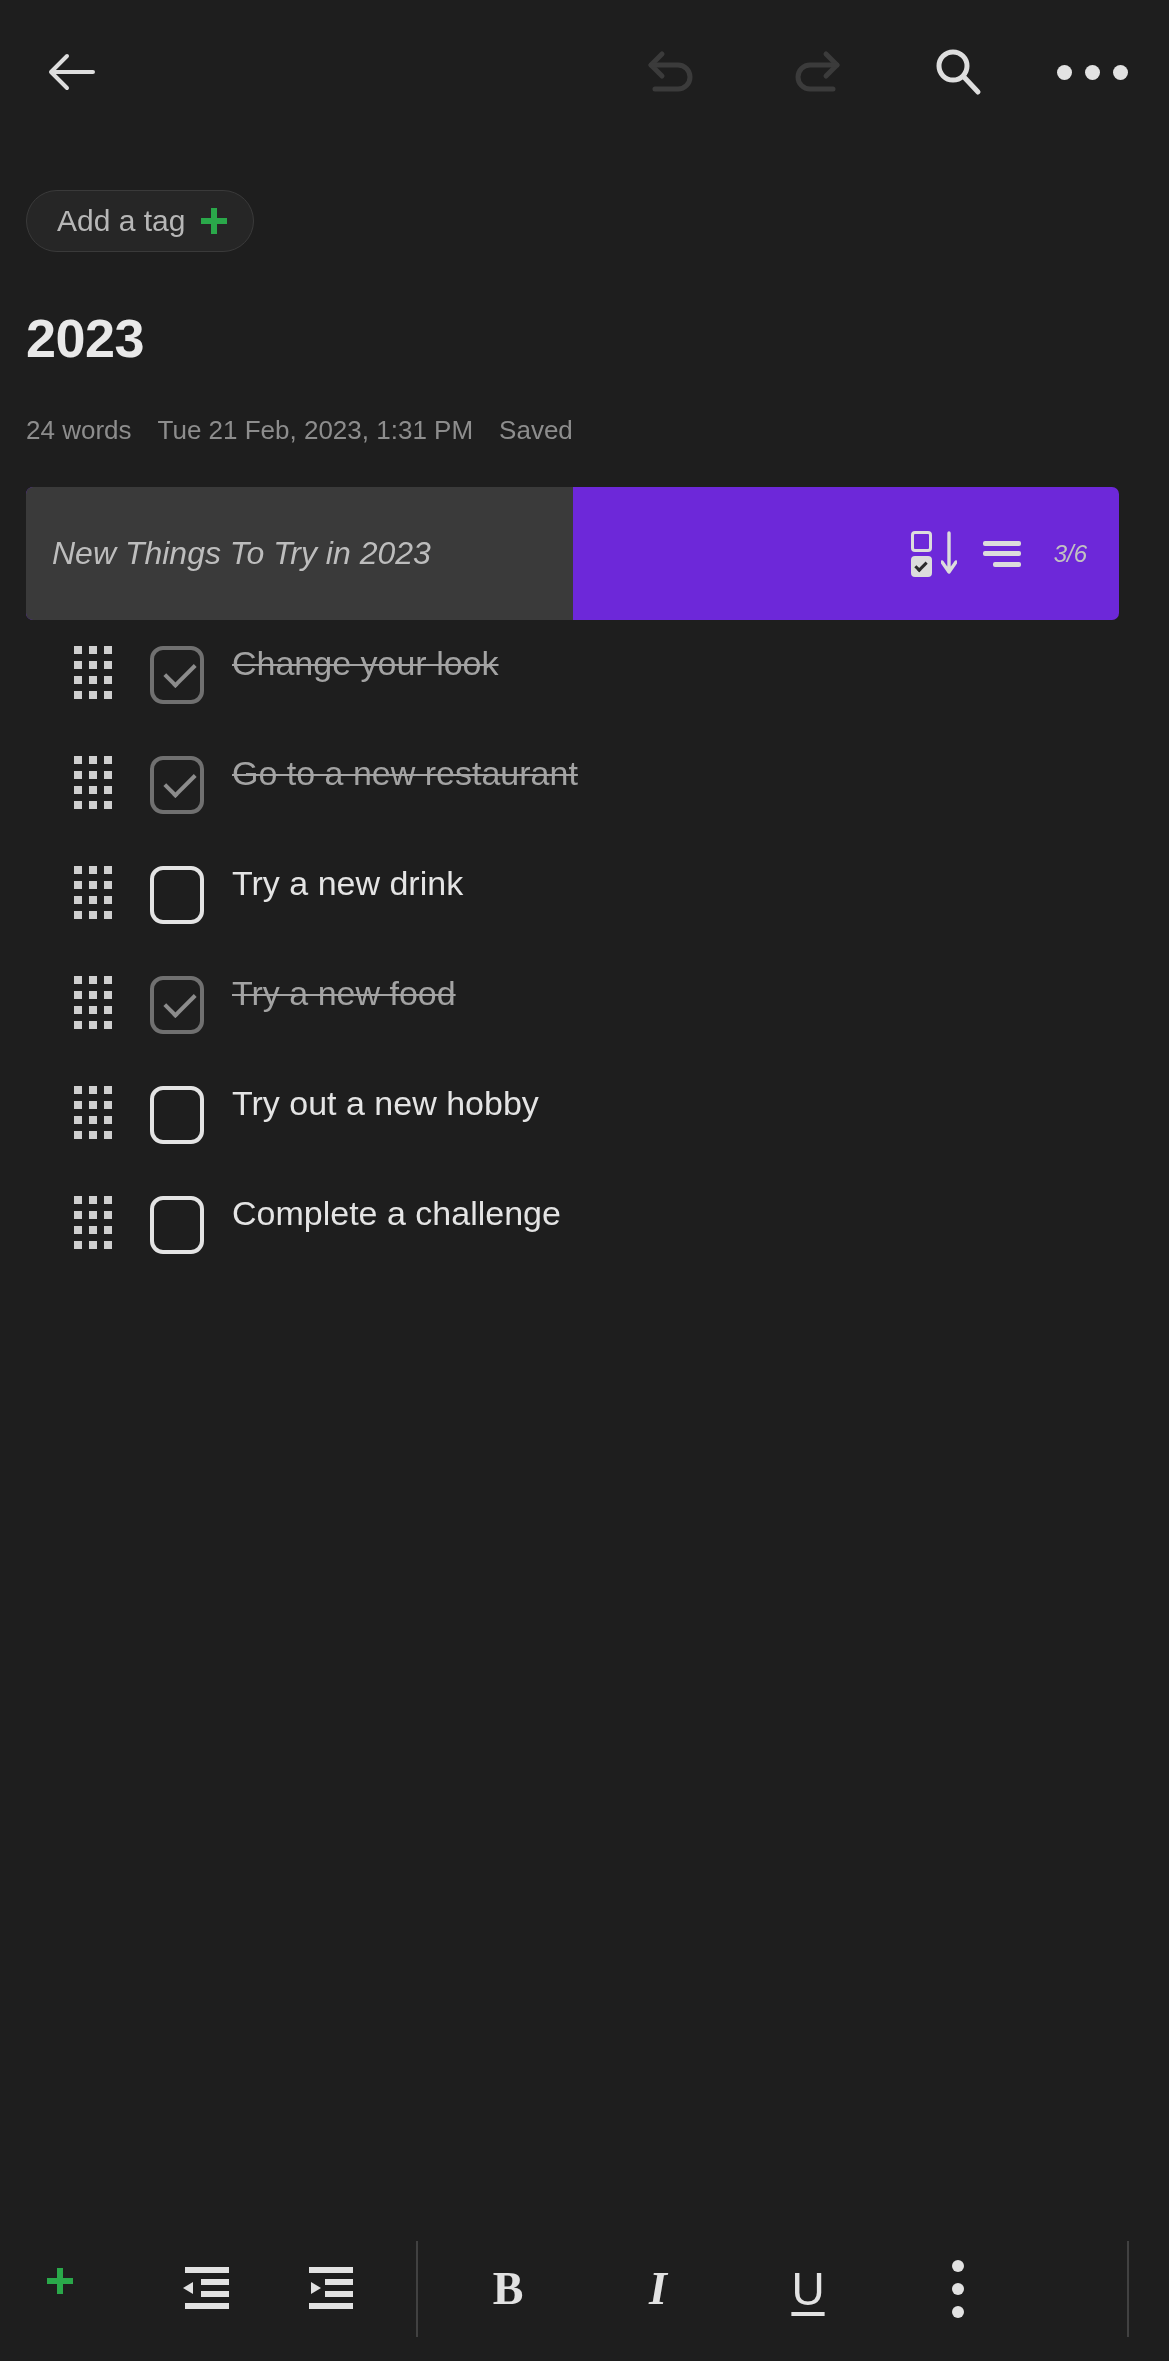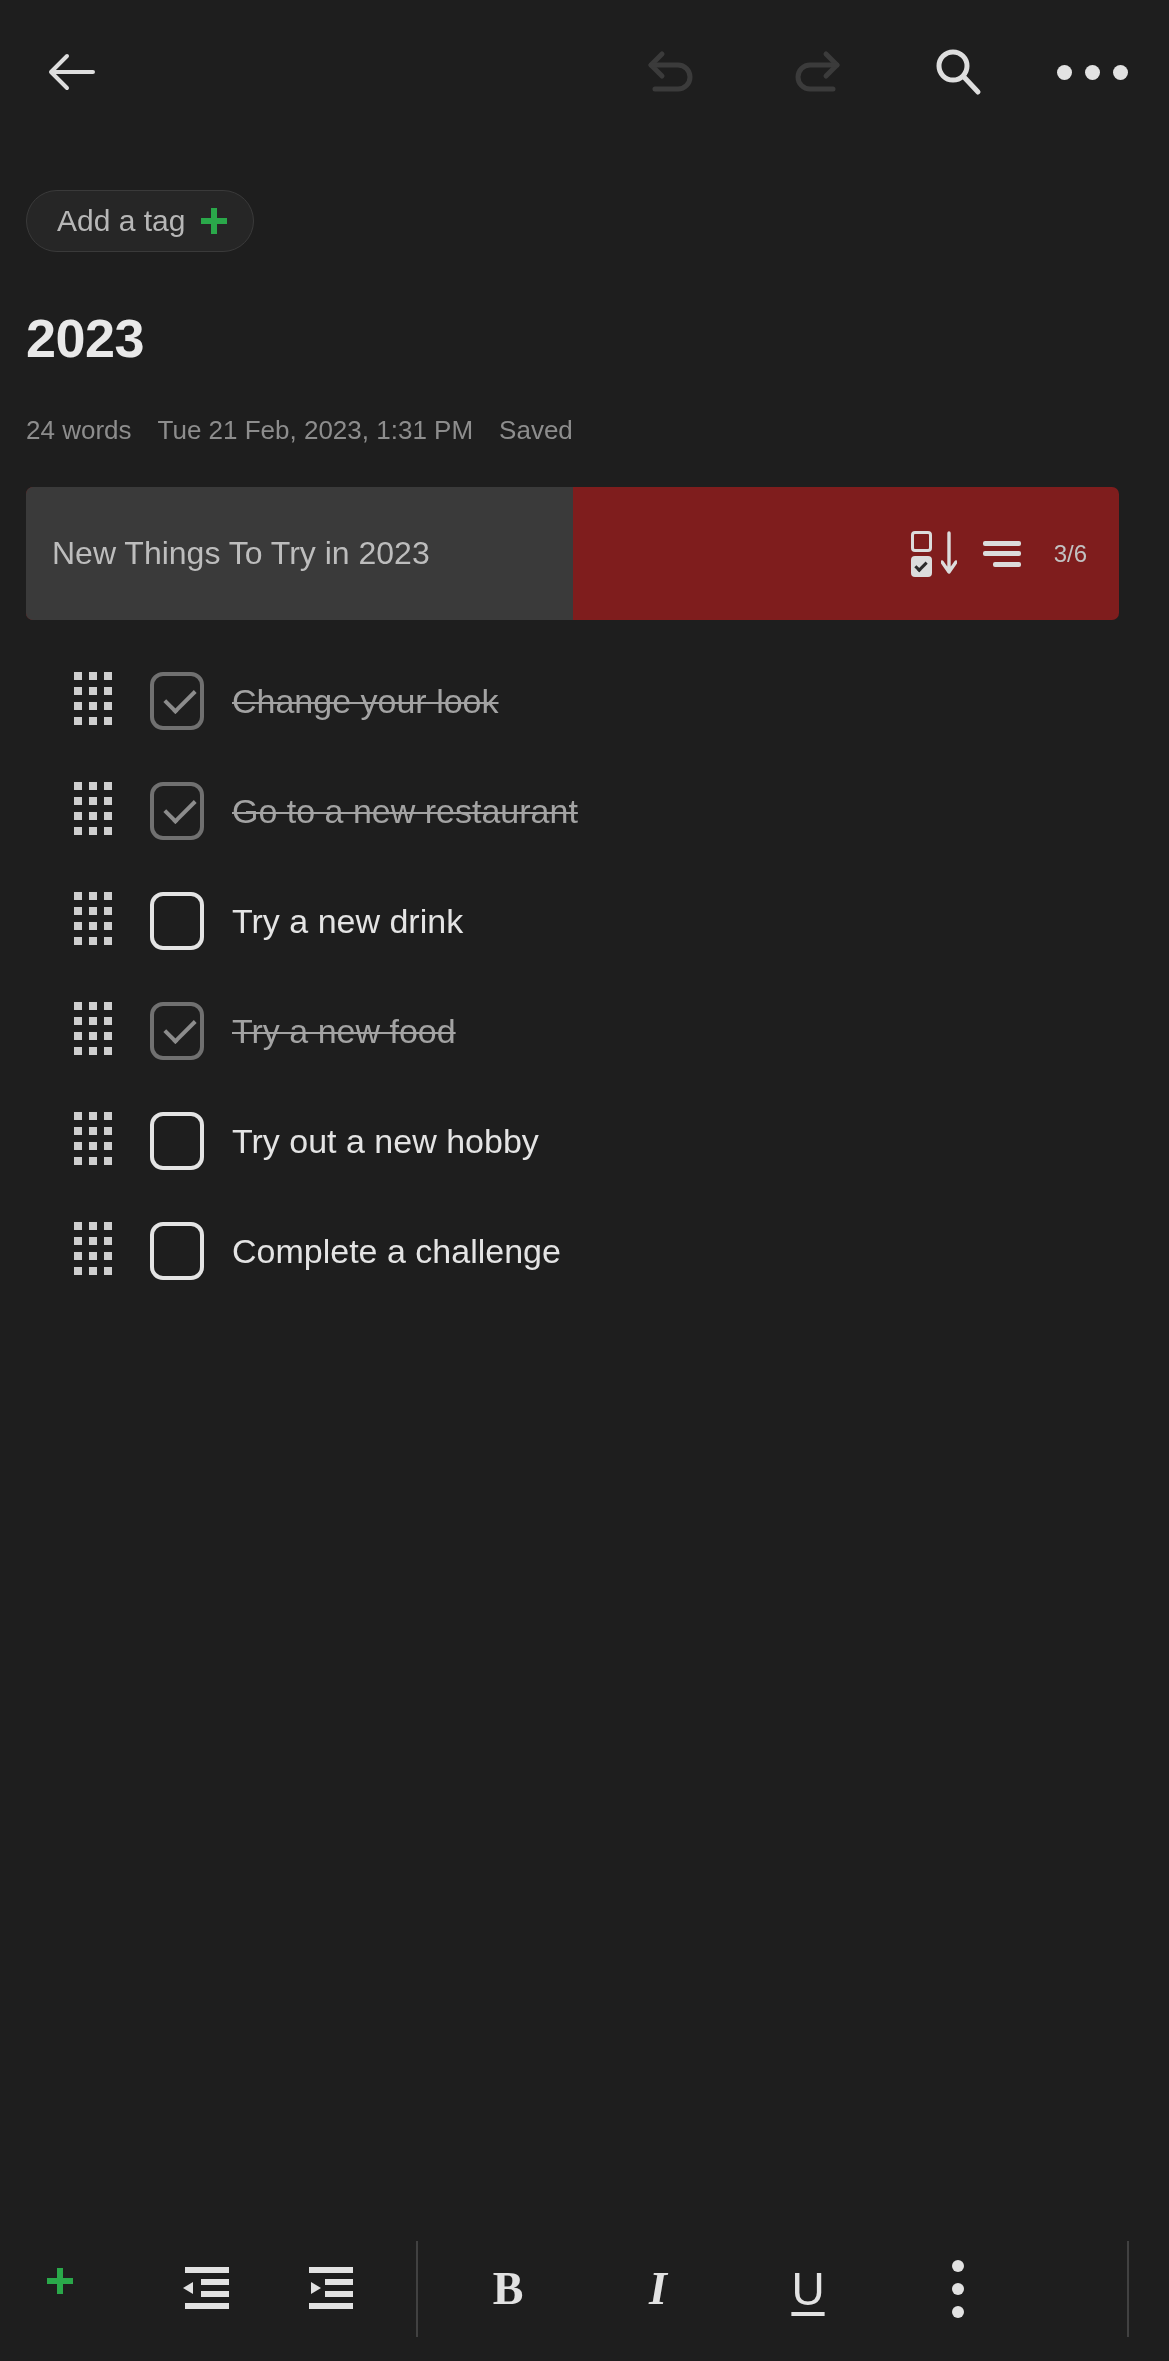--- a/index.html
+++ b/index.html
@@ -53,22 +53,22 @@
     font-size:54px; font-weight:bold; color:#e9e9e9; letter-spacing:-0.5px;
   }
   .note-meta {
     position:absolute; top:415px; left:26px;
     font-size:26px; color:#8d8d8d; display:flex; gap:26px;
   }
 
   
   .cl-header {
     position:absolute; top:487px; left:26px; width:1093px; height:133px;
-    background:#7f1d1d; border-radius:7px; overflow:hidden;
-    display:flex; align-items:center; cursor:pointer;
+    background:#6d28d9; border-radius:7px; overflow:hidden;
+    display:flex; align-items:center; cursor:pointer;font-style:italic;
   }
   .cl-progress {
     position:absolute; left:0; top:0; height:133px; background:#3a3a3a;
   }
   .cl-title {
     position:relative; z-index:2; margin-left:26px;
     font-size:32px; color:#bdbdbd; white-space:nowrap;
   }
   .cl-tools {
     position:relative; z-index:2; margin-left:auto; margin-right:24px;
@@ -92,21 +92,21 @@
 
   .align-ic { width:38px; height:26px; display:flex; flex-direction:column;
     align-items:flex-end; justify-content:space-between; }
   .align-ic i { display:block; height:5px; background:#dcdcdc; border-radius:2px; }
   .align-ic i:nth-child(1){ width:38px; }
   .align-ic i:nth-child(2){ width:38px; }
   .align-ic i:nth-child(3){ width:28px; }
 
   
   .cl-list { position:absolute; top:646px; left:0; width:1169px; }
-  .cl-item { position:relative; height:110px; display:flex; align-items:center; }
+  .cl-item { position:relative; height:110px; display:flex; }
   .drag {
     width:44px; height:58px; margin-left:74px;
     display:grid; grid-template-columns:repeat(3,8px); grid-template-rows:repeat(4,8px);
     gap:7px; cursor:grab;
   }
   .drag i { display:block; width:8px; height:8px; background:#cfcfcf; }
   .cbox {
     width:54px; height:58px; margin-left:32px; border-radius:13px;
     box-sizing:border-box; position:relative; cursor:pointer; flex:0 0 auto;
   }

